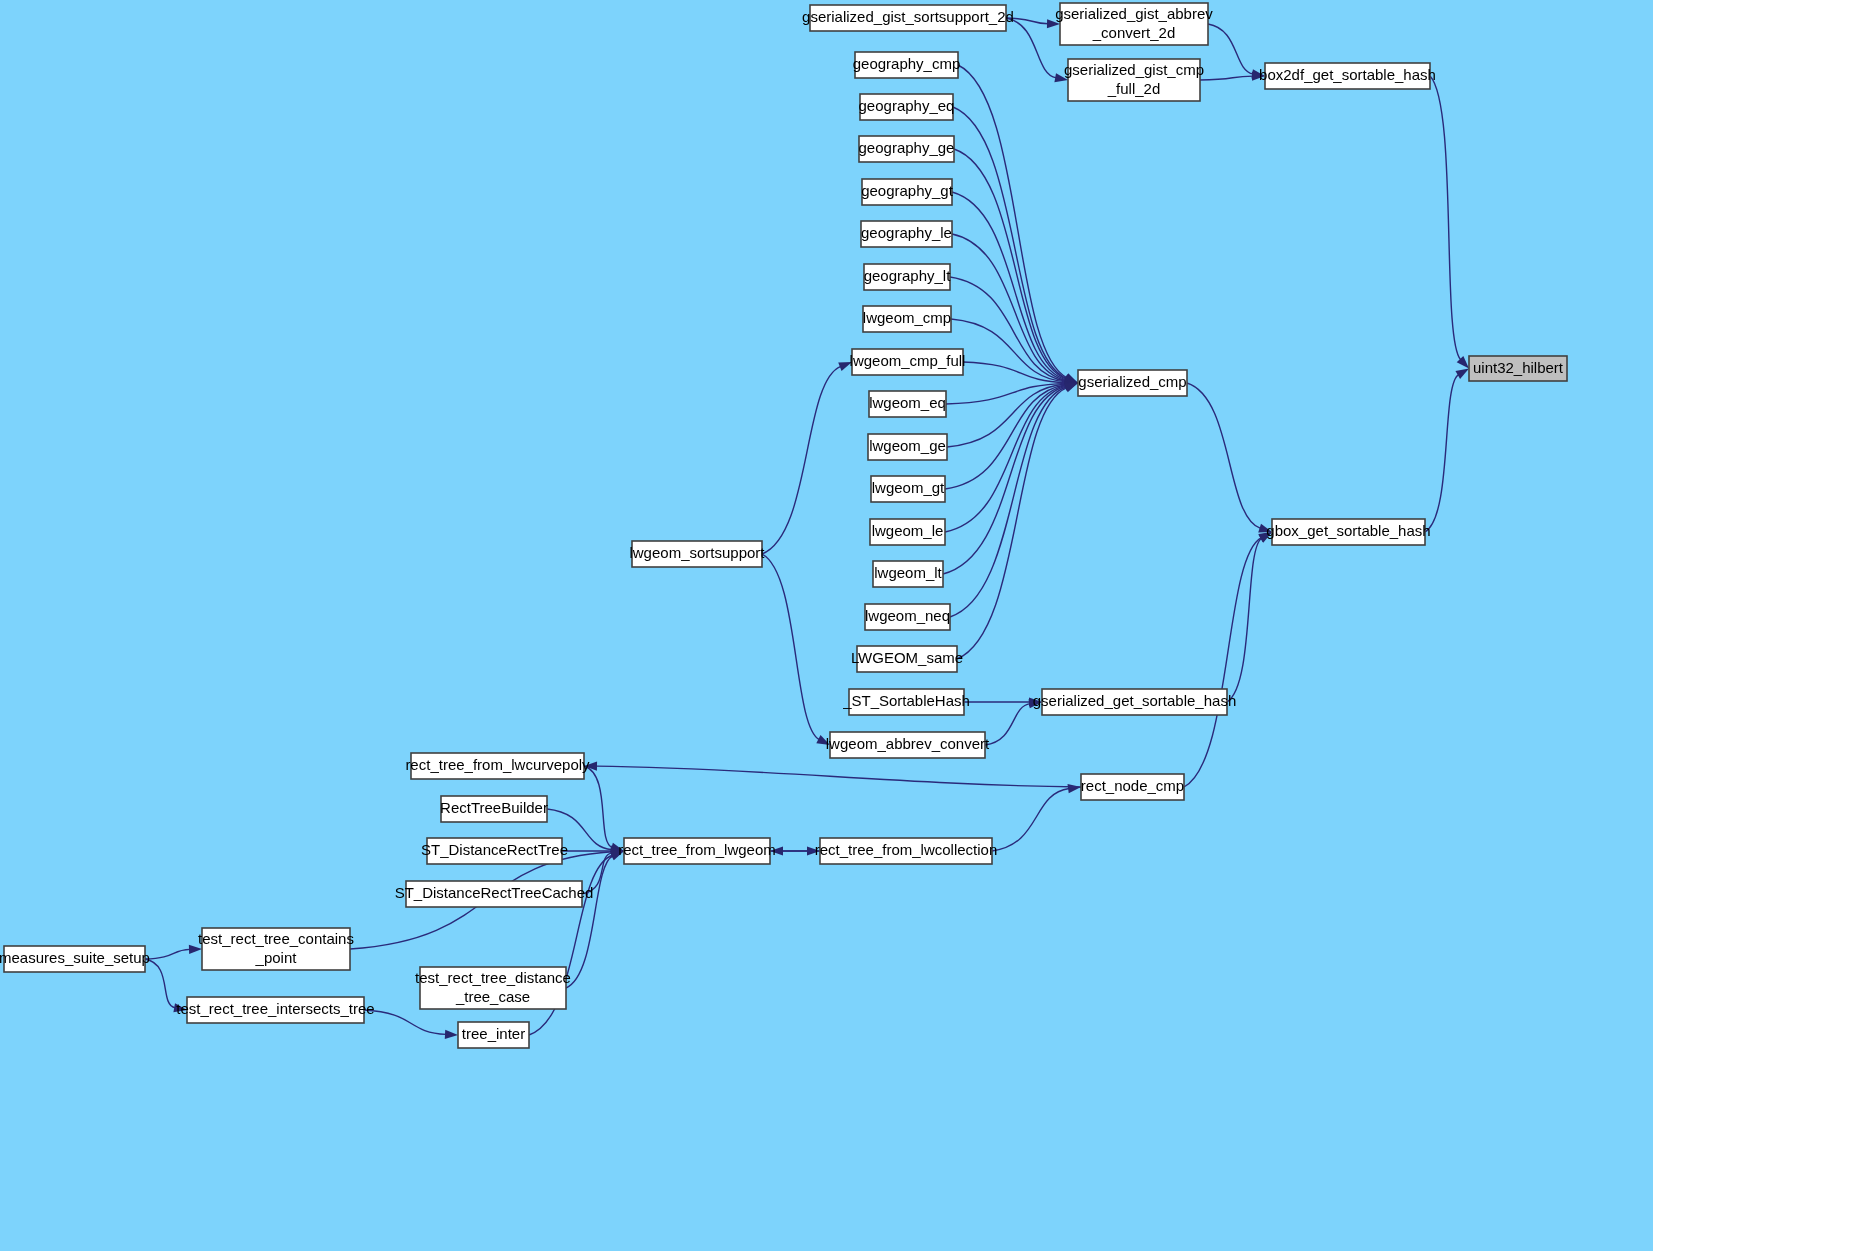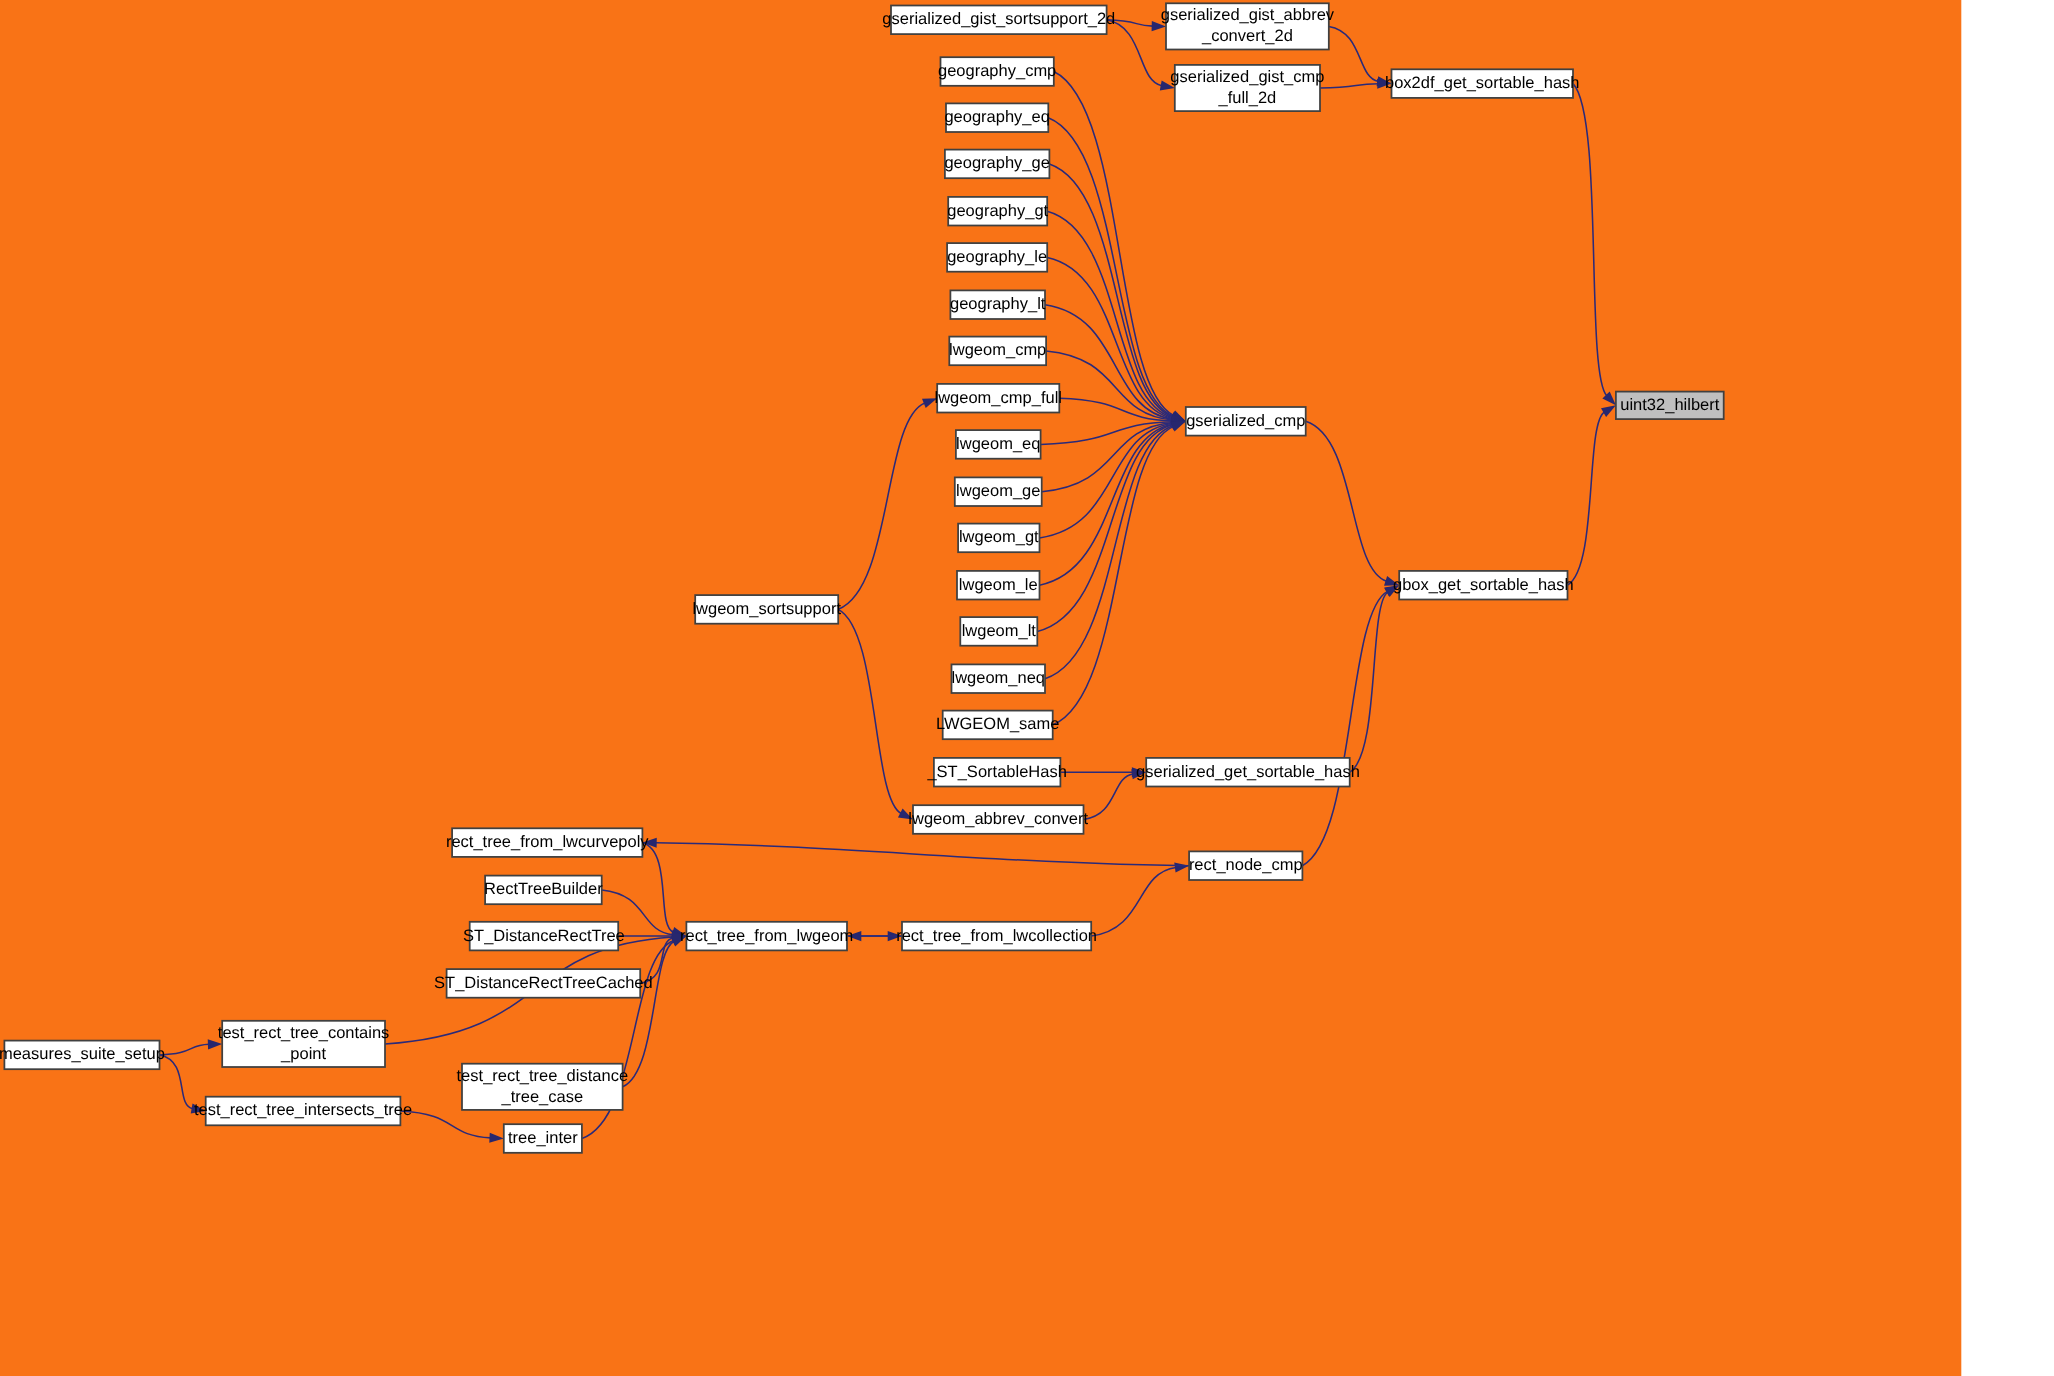--- a/index.html
+++ b/index.html
@@ -5,23 +5,23 @@
   html, body {
     margin: 0;
     padding: 0;
     background: #ffffff;
   }
   body {
     font-family: "Liberation Sans", sans-serif;
   }
   #graph-root {
     position: relative;
-    width: 1783px;
+    width: 1653px;
     height: 1251px;
-    background: #f97316;
+    background: #7dd3fc;
     overflow: hidden;
   }
   svg#callgraph {
     display: block;
     width: 1867px;
     height: 1251px;
   }
   .node-box {
     fill: #ffffff;
     stroke: #404040;

